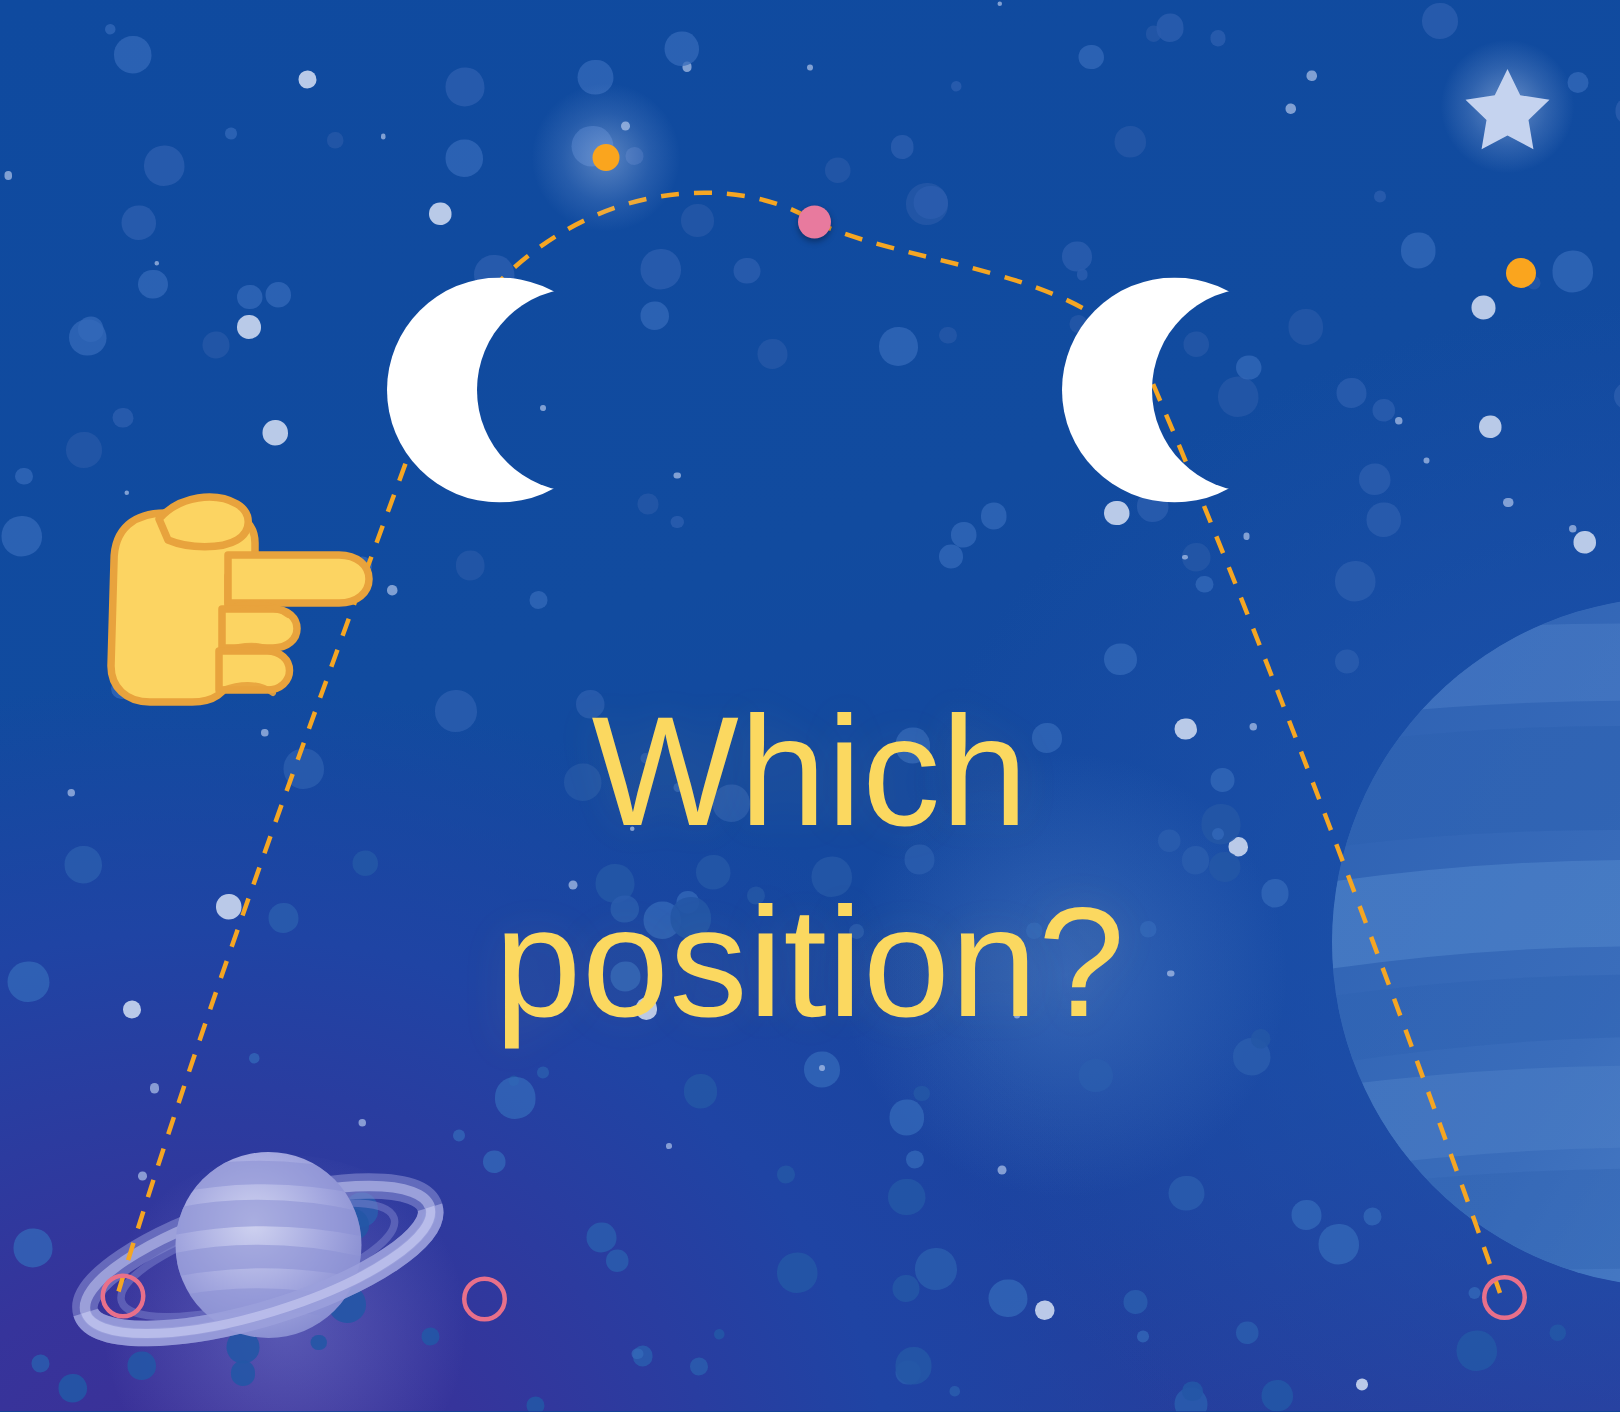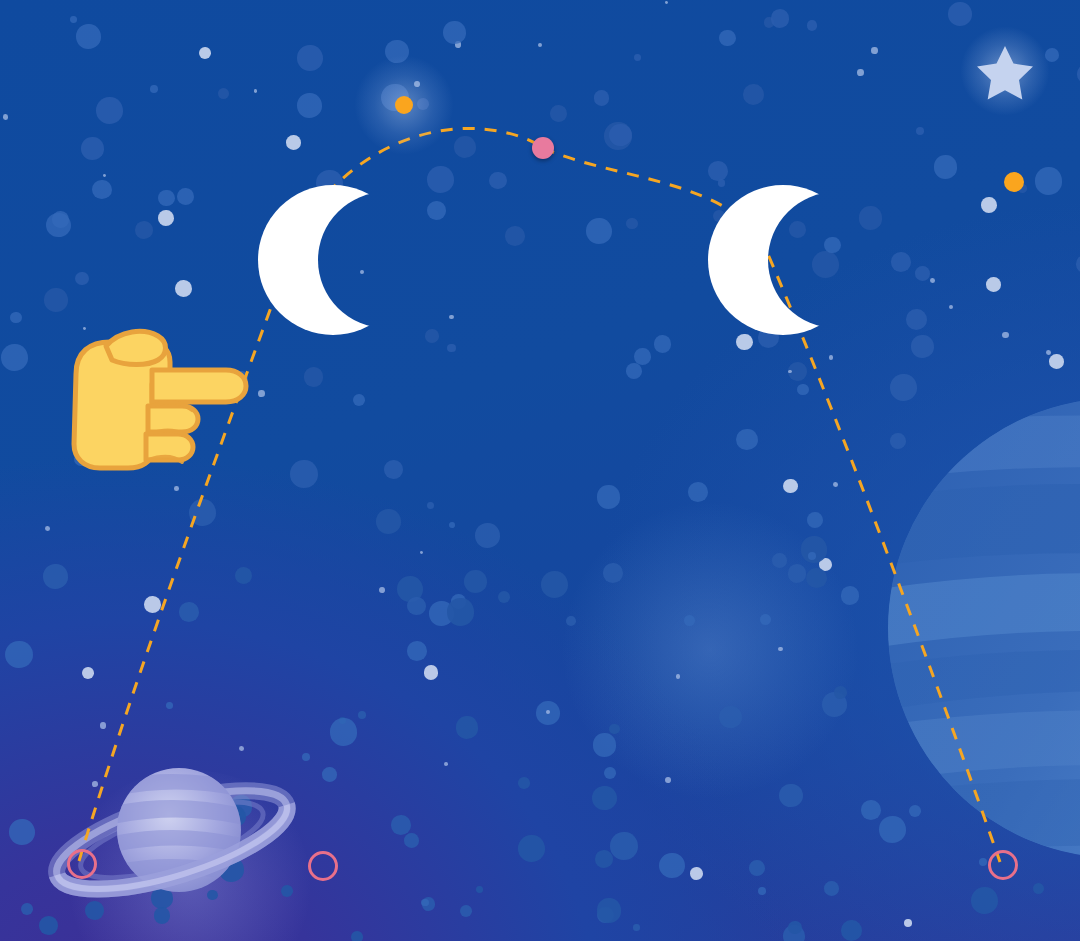--- a/index.html
+++ b/index.html
@@ -479,14 +479,16 @@
       </g>
 
       <g stroke="#e8a33d" stroke-width="4" fill="none" stroke-linecap="round" opacity="0.9">
         <path d="M96,84 C112,78 126,80 136,88"></path>
         <path d="M94,112 C110,106 124,108 133,116"></path>
         <path d="M92,138 C106,133 118,134 126,140"></path>
       </g>
     </svg>
   </div>
 
+  <div id="question">Which
+position?</div>
 
 </div>
 
 </body></html>

